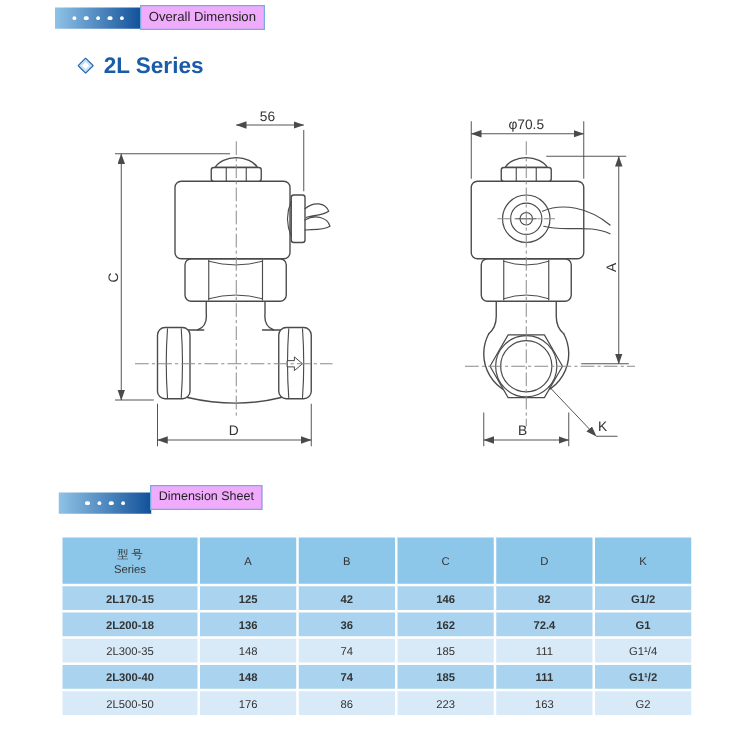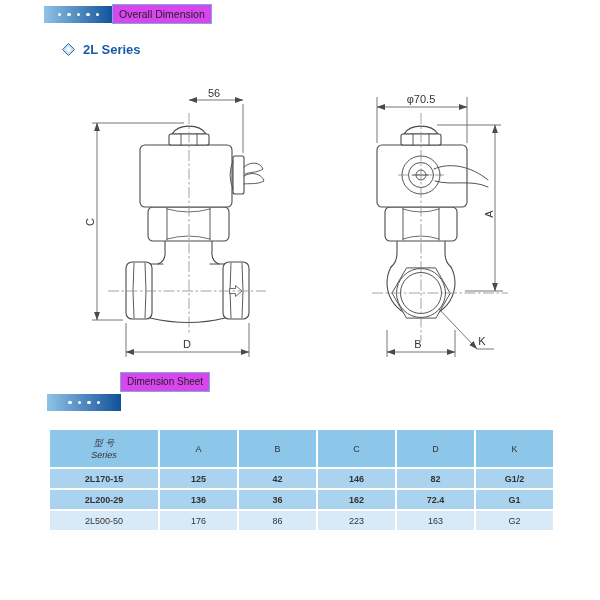--- a/index.html
+++ b/index.html
@@ -2,35 +2,35 @@
 <html><head>
 <meta charset="utf-8">
 <style>
   html,body{margin:0;padding:0;background:#fff;}
   .page{position:relative;width:600px;height:600px;background:#fff;overflow:hidden;
         font-family:"Liberation Sans",sans-serif;color:#333;}
   
   .secbar{position:absolute;height:17px;display:flex;align-items:center;justify-content:center;gap:6px;
           background:linear-gradient(to right,#8fc2e6,#11519a);}
   .dot{width:3.5px;height:3.5px;border-radius:50%;background:#fff;}
-  .secbox{position:absolute;background:#d946ef;border:1px solid #74aeda;font-size:10.5px;color:#222;
+  .secbox{position:absolute;background:#f0abfc;border:1px solid #74aeda;font-size:10.5px;color:#222;
           padding:2px 6px;line-height:14px;white-space:nowrap;}
   
   .series{position:absolute;left:62px;top:42px;display:flex;align-items:center;gap:8px;}
-  .series-label{font-size:13px;font-weight:bold;color:#1a5ca8;}
+  .series-label{font-size:18px;font-weight:bold;color:#1a5ca8;}
   
   table.dim{position:absolute;left:48px;top:428px;width:505px;border-collapse:collapse;table-layout:fixed;
             border:2px solid #3f7ab5;font-size:9px;color:#333;}
   table.dim th,table.dim td{border:2px solid #ffffff;text-align:center;vertical-align:middle;
             font-weight:normal;padding:0;}
   table.dim thead th{background:#8cc6e9;height:37px;}
   table.dim td{height:19px;}
   tr.row-light td{background:#d8eaf8;}
   tr.row-med td{background:#a9d3ee;font-weight:bold;}
-  .model-head div{line-height:12px;font-style:italic;}
+  .model-head div{line-height:12px;}
   svg text{font-family:"Liberation Sans",sans-serif;}
 </style>
 </head>
 <body>
 
 <div class="page">
 
   <div class="secbar" style="left:44px;top:6px;width:69px;">
     <span class="dot"></span>
     <span class="dot"></span>
@@ -168,21 +168,21 @@
     <text x="418" y="348" font-size="11" fill="#333" text-anchor="middle">B</text>
     <text x="482" y="345" font-size="11" fill="#333" text-anchor="middle">K</text>
   </svg>
 
   <div class="secbar" style="left:47px;top:394px;width:74px;">
     <span class="dot"></span>
     <span class="dot"></span>
     <span class="dot"></span>
     <span class="dot"></span>
   </div>
-  <div class="secbox" style="left:120px;top:372px;font-size:10px;">Dimension Sheet</div>
+  <div class="secbox" style="left:120px;top:388px;font-size:10px;">Dimension Sheet</div>
 
   <table class="dim">
     <colgroup>
       <col style="width:110px">
         <col style="width:79px">
         <col style="width:79px">
       <col style="width:79px">
         <col style="width:79px">
         <col style="width:79px">
     </colgroup>
@@ -202,26 +202,42 @@
     <tbody>
       <tr class="row-med">
         <td>2L170-15</td>
         <td>125</td>
         <td>42</td>
         <td>146</td>
         <td>82</td>
         <td>G1/2</td>
       </tr>
       <tr class="row-med">
-        <td>2L200-29</td>
+        <td>2L200-18</td>
         <td>136</td>
         <td>36</td>
         <td>162</td>
         <td>72.4</td>
         <td>G1</td>
+      </tr>
+      <tr class="row-light">
+        <td>2L300-35</td>
+        <td>148</td>
+        <td>74</td>
+        <td>185</td>
+        <td>111</td>
+        <td>G1¹/4</td>
+      </tr>
+      <tr class="row-med">
+        <td>2L300-40</td>
+        <td>148</td>
+        <td>74</td>
+        <td>185</td>
+        <td>111</td>
+        <td>G1¹/2</td>
       </tr>
       <tr class="row-light">
         <td>2L500-50</td>
         <td>176</td>
         <td>86</td>
         <td>223</td>
         <td>163</td>
         <td>G2</td>
       </tr>
     </tbody>

